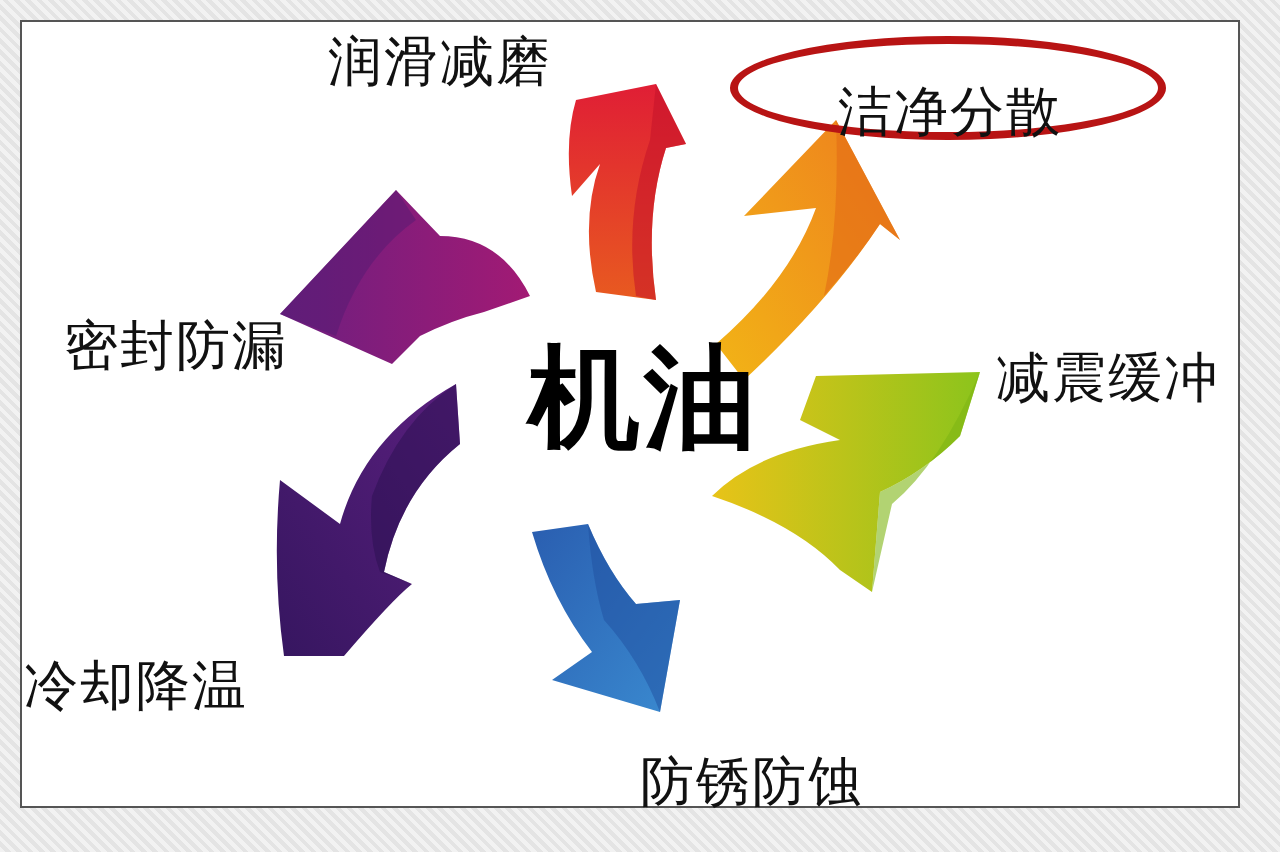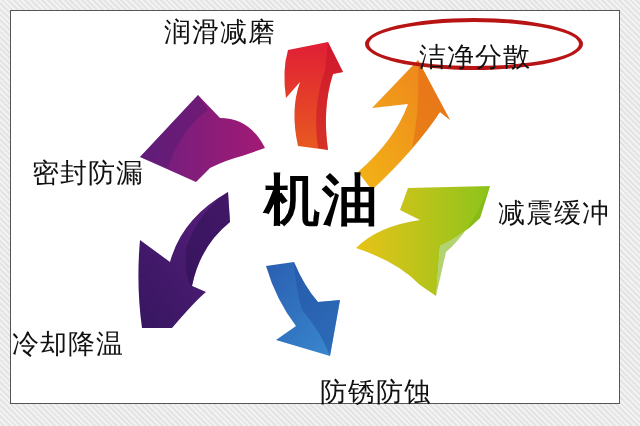--- a/index.html
+++ b/index.html
@@ -92,16 +92,16 @@
     <path d="M140 157 L198 95 L208 110 Q180 130 168 168 Z" fill="#4f1a70" opacity="0.45"></path>
   </g>
 </svg>
 
 <div class="highlight-ellipse"></div>
 
 <div class="center-title">机油</div>
 
 <div class="label" style="left:164px; top:18px;">润滑减磨</div>
 <div class="label" style="left:419px; top:43px;">洁净分散</div>
-<div class="label" style="left:498px; top:199px;">减震缓冲</div>
+<div class="label" style="left:498px; top:176px;">减震缓冲</div>
 <div class="label" style="left:320px; top:378px;">防锈防蚀</div>
 <div class="label" style="left:12px; top:330px;">冷却降温</div>
 <div class="label" style="left:32px; top:160px;font-family:Liberation Serif, serif;">密封防漏</div>
 
 </body></html>

